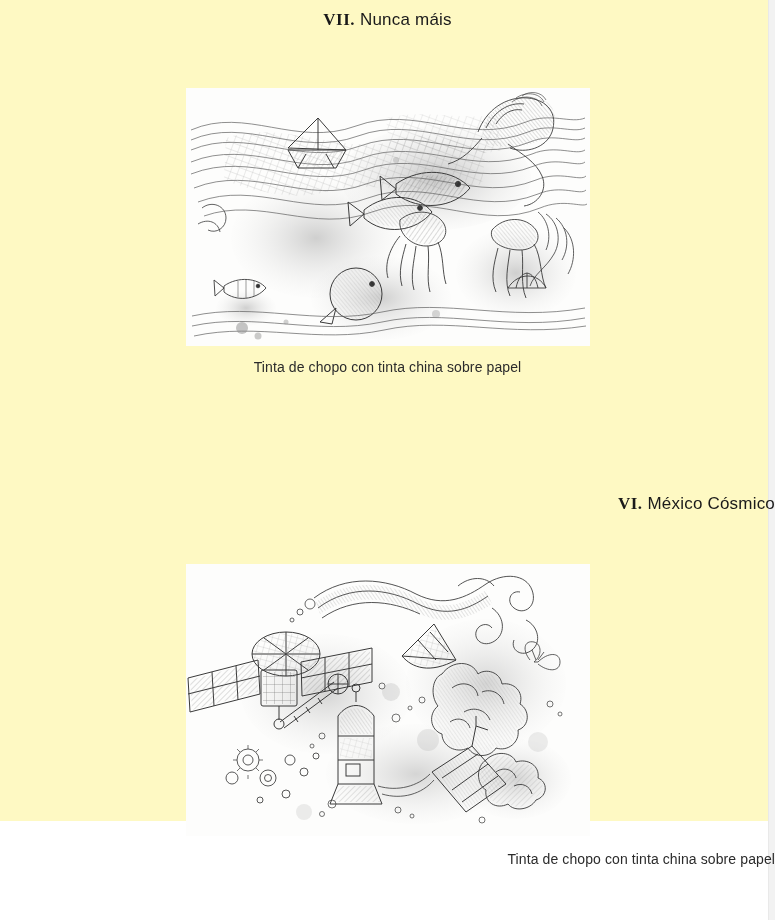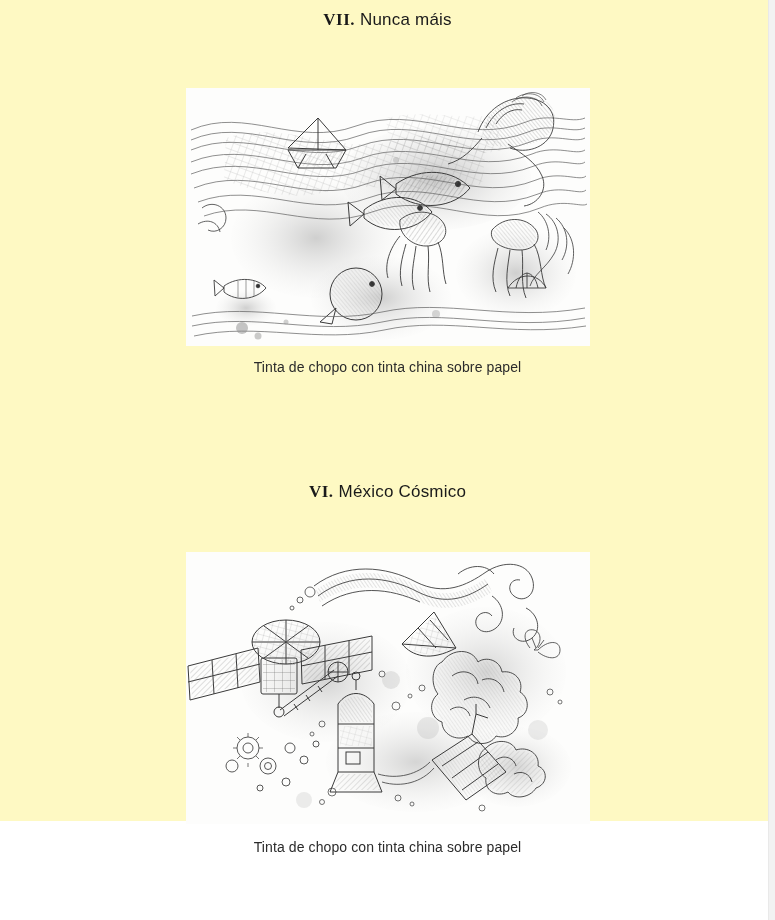--- a/index.html
+++ b/index.html
@@ -64,21 +64,21 @@
     font-family: "Liberation Sans", sans-serif;
     letter-spacing: 0.1px;
   }
 
   
   #sec1 { position: absolute; top: 10px; left: 0; width: 775px; }
   #sec1 .figure-wrap { margin-top: 58px; }
   #sec1 .caption { margin-top: 13px; }
 
   
-  #sec2 { position: absolute; top: 482px; left: 0; width: 775px; }
+  #sec2 { position: absolute; top: 494px; left: 0; width: 775px; text-align: right; }
   #sec2 .figure-wrap { margin-top: 50px; }
   #sec2 .caption { margin-top: 15px; }
 
   .artwork {
     display: block;
     background: #fdfdfc;
   }
   .art1 { width: 404px; height: 258px; }
   .art2 { width: 404px; height: 272px; }
 </style>

